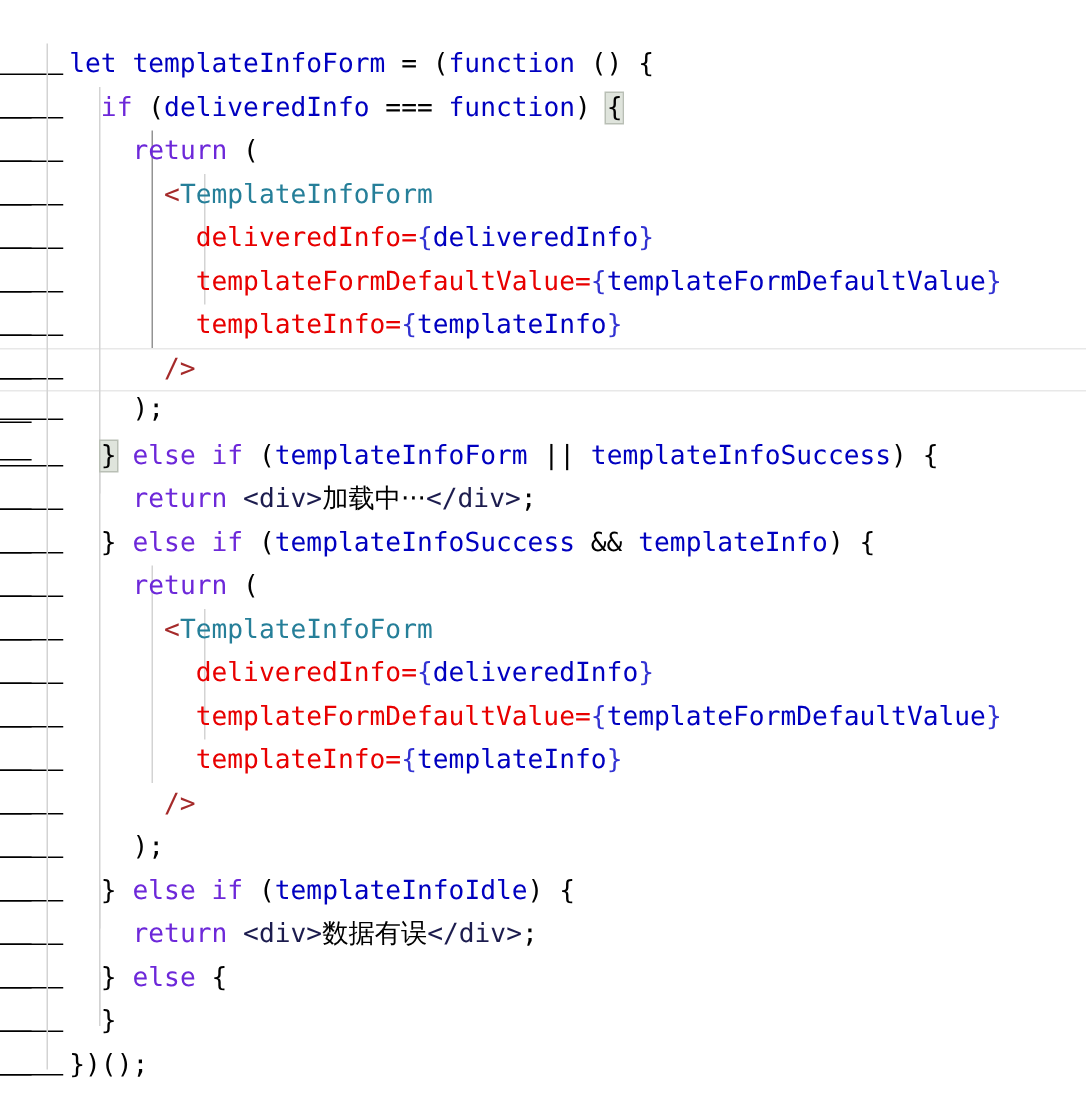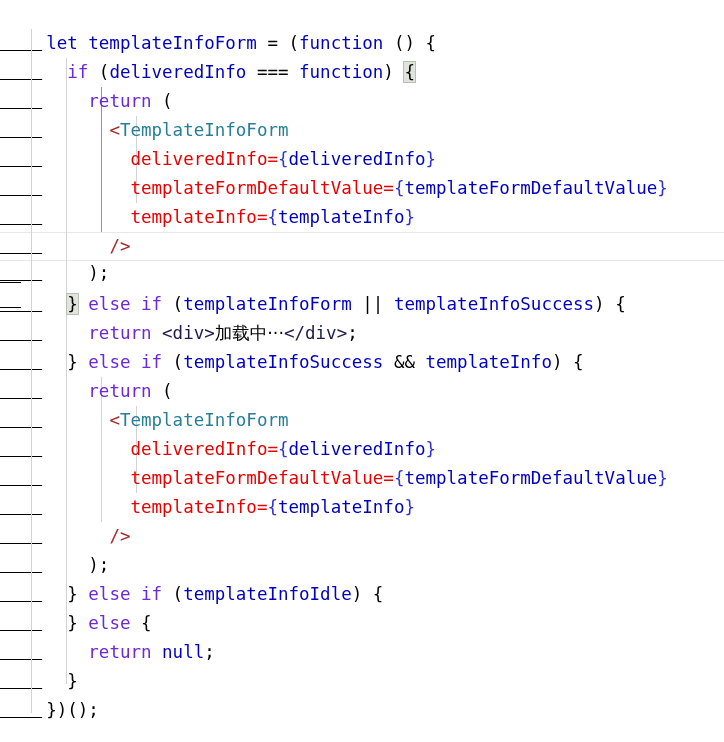--- a/index.html
+++ b/index.html
@@ -173,28 +173,28 @@
   </div>
 
   <div class="line">
     <span class="code"><span class="pl">    </span><span class="pl">);</span></span>
   </div>
 
   <div class="line">
     <span class="code"><span class="pl">  </span><span class="pl">} </span><span class="kw">else </span><span class="kw">if</span><span class="pl"> (</span><span class="id">templateInfoIdle</span><span class="pl">) {</span></span>
   </div>
 
+  <div class="line">
+    <span class="code"><span class="pl">    </span><span class="kw">return</span><span class="pl"> </span><span class="htmltag">&lt;div&gt;</span><span class="cjk">数据有误</span><span class="htmltag">&lt;/div&gt;</span><span class="pl">;</span></span>
+  </div>
 
   <div class="line">
     <span class="code"><span class="pl">  </span><span class="pl">} </span><span class="kw">else</span><span class="pl"> {</span></span>
   </div>
 
-  <div class="line">
-    <span class="code"><span class="pl">    </span><span class="kw">return</span><span class="pl"> </span><span class="id">null</span><span class="pl">;</span></span>
-  </div>
 
   <div class="line">
     <span class="code"><span class="pl">  </span><span class="pl">}</span></span>
   </div>
 
   <div class="line">
     <span class="code"><span class="pl">})();</span></span>
   </div>
 
 </div>

